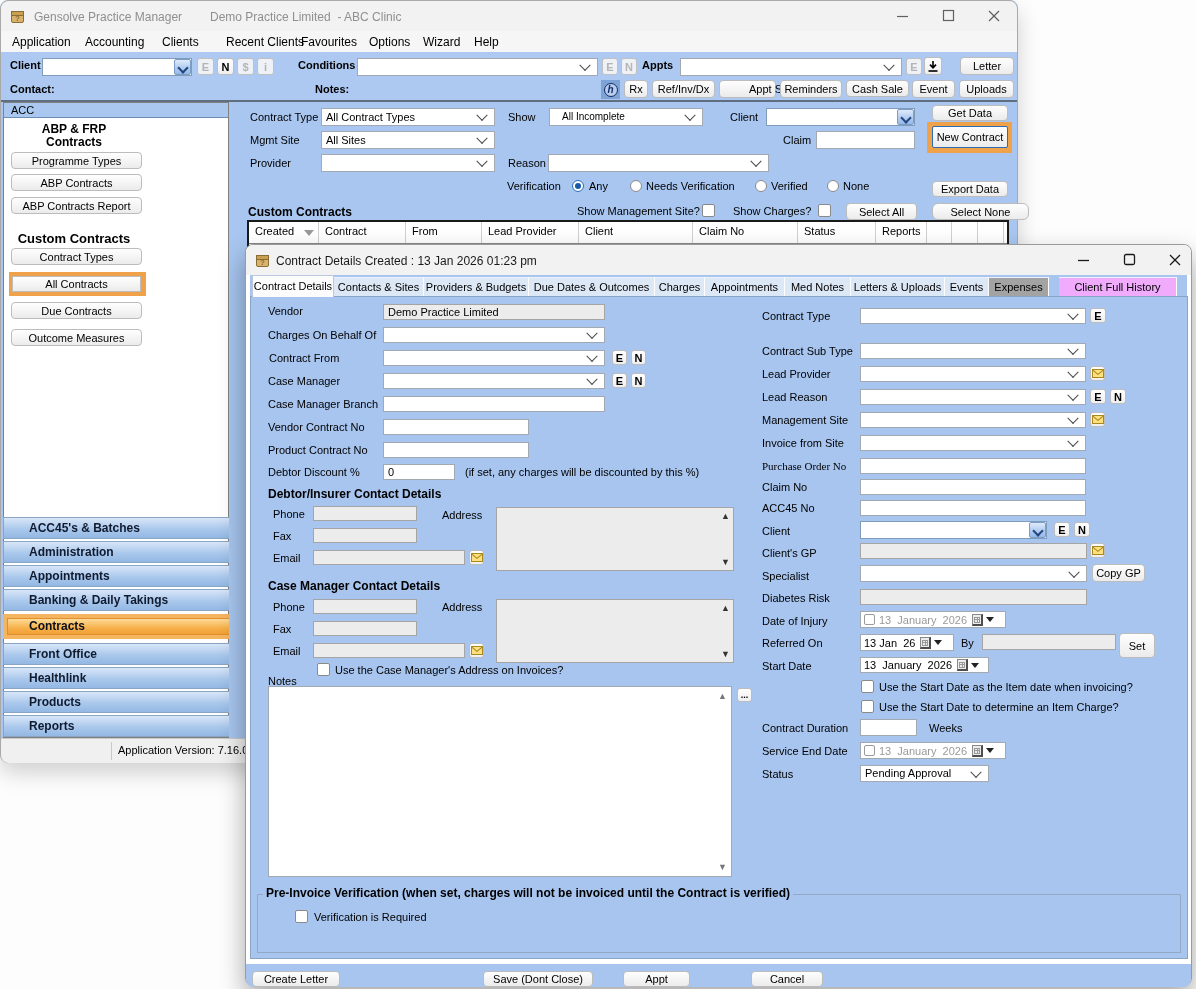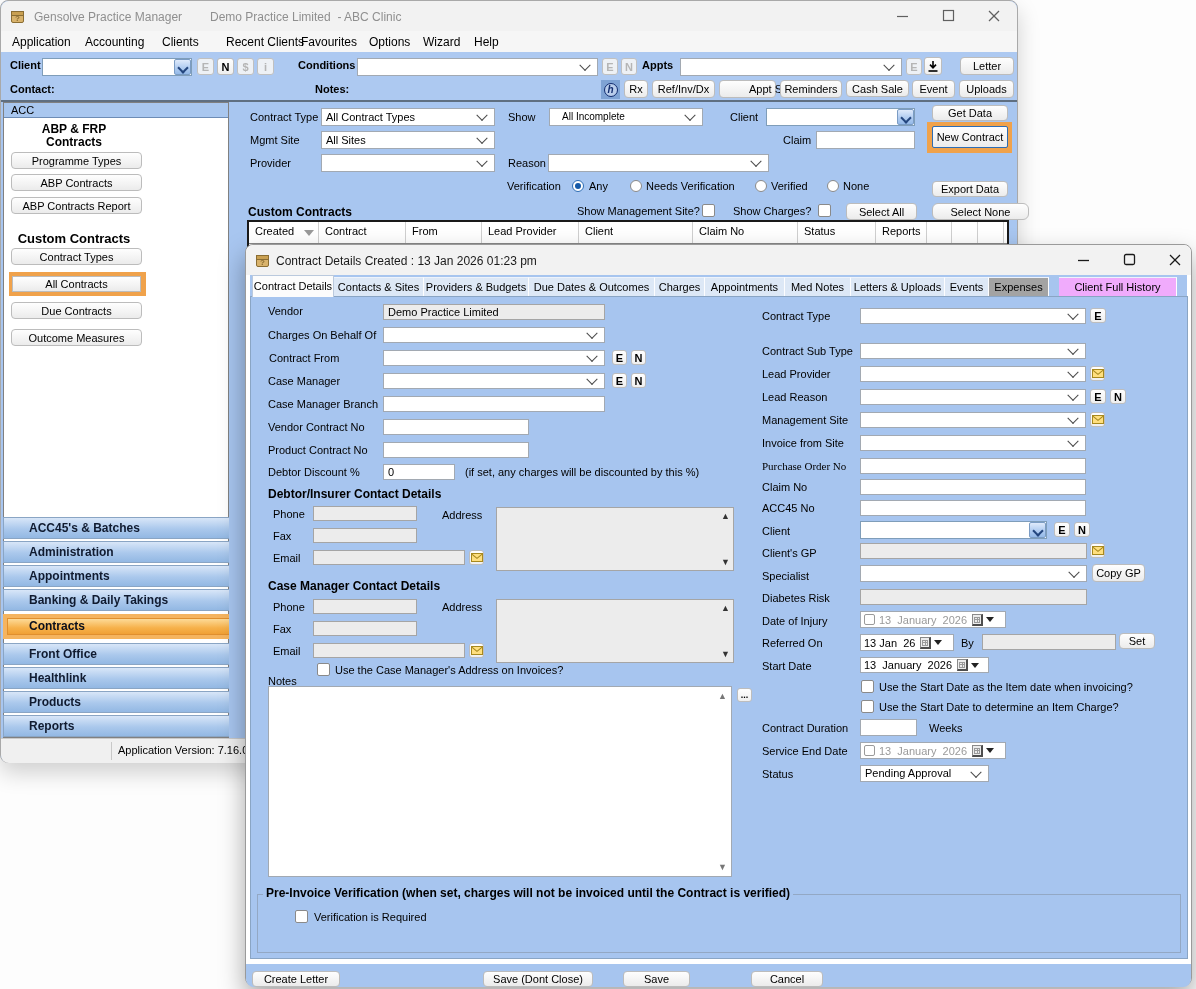--- a/index.html
+++ b/index.html
@@ -400,21 +400,21 @@
         <span class="dtri"></span>
   </div>
   <div class="lbl" style="left:516px;top:392px;">Referred On</div>
   <div class="inp date" style="left:614px;top:389px;width:94px;height:17px;">
     <span class="dtx b">13 Jan&nbsp; 26</span>
         <span class="cal"></span>
         <span class="dtri"></span>
   </div>
   <div class="lbl" style="left:715px;top:392px;">By</div>
   <div class="ginp" style="left:736px;top:389px;width:134px;height:16px;"></div>
-  <div class="btn" style="left:873px;top:388px;width:36px;height:16px;">Set</div>
+  <div class="btn" style="left:873px;top:388px;width:36px;height:25px;">Set</div>
   <div class="lbl" style="left:516px;top:415px;">Start Date</div>
   <div class="inp date" style="left:614px;top:412px;width:129px;height:16px;">
     <span class="dtx b">13&nbsp; January&nbsp; 2026</span>
         <span class="cal"></span>
         <span class="dtri"></span>
   </div>
   <div class="chk" style="left:615px;top:435px;"></div>
   <div class="lbl" style="left:633px;top:436px;">Use the Start Date as the Item date when invoicing?</div>
   <div class="chk" style="left:615px;top:455px;"></div>
   <div class="lbl" style="left:633px;top:456px;">Use the Start Date to determine an Item Charge?</div>
@@ -433,18 +433,18 @@
 
   <div class="abs" style="left:11px;top:649px;width:924px;height:59px;border:1px solid #93a8c4;"></div>
   <div class="lbl bold" style="left:17px;top:641px;font-size:12px;background:#a7c5ef;padding:0 3px;">Pre-Invoice Verification (when set, charges will not be invoiced until the Contract is verified)</div>
   <div class="chk" style="left:49px;top:665px;"></div>
   <div class="lbl" style="left:68px;top:666px;">Verification is Required</div>
 
   <div class="abs" style="left:0;top:714px;right:0;height:5px;background:#fff;"></div>
   <div class="abs" style="left:0;top:719px;right:0;height:23px;background:#a7c5ef;border-radius:0 0 8px 8px;"></div>
   <div class="btn" style="left:6px;top:726px;width:88px;height:16px;">Create Letter</div>
   <div class="btn" style="left:237px;top:726px;width:110px;height:16px;">Save (Dont Close)</div>
-  <div class="btn" style="left:377px;top:726px;width:67px;height:16px;">Save</div>
+  <div class="btn" style="left:377px;top:726px;width:67px;height:16px;">Appt</div>
   <div class="btn" style="left:505px;top:726px;width:72px;height:16px;">Cancel</div>
 
 </div>
 
 </div>
 
 </body></html>

